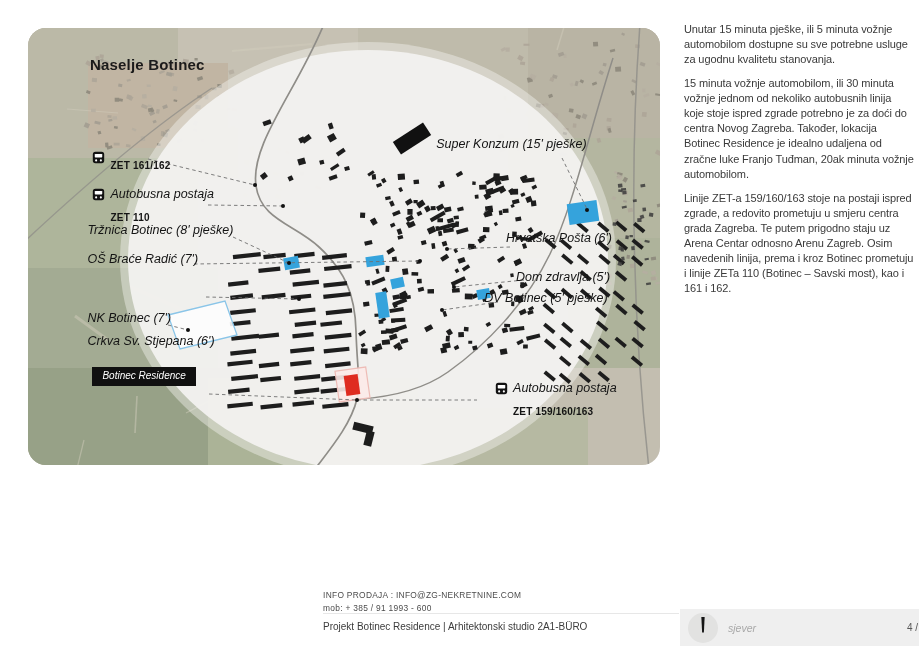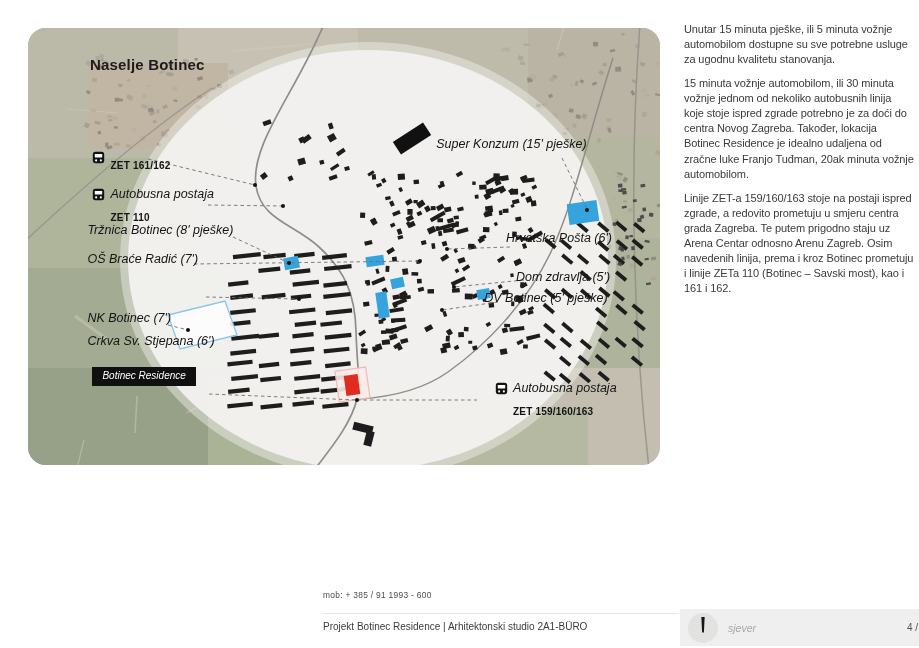--- a/index.html
+++ b/index.html
@@ -684,20 +684,21 @@
       </div>
   </div>
 
   <div class="panel">
     <p>Unutar 15 minuta pješke, ili 5 minuta vožnje automobilom dostupne su sve potrebne usluge za ugodnu kvalitetu stanovanja.</p>
     <p>15 minuta vožnje automobilom, ili 30 minuta vožnje jednom od nekoliko autobusnih linija koje stoje ispred zgrade potrebno je za doći do centra Novog Zagreba. Također, lokacija Botinec Residence je idealno udaljena od zračne luke Franjo Tuđman, 20ak minuta vožnje automobilom.</p>
     <p>Linije ZET-a 159/160/163 stoje na postaji ispred zgrade, a redovito prometuju u smjeru centra grada Zagreba. Te putem prigodno staju uz Arena Centar odnosno Arenu Zagreb. Osim navedenih linija, prema i kroz Botinec prometuju i linije ZETa 110 (Botinec – Savski most), kao i 161 i 162.</p>
   </div>
 
   <div class="contact">
+    <div>INFO PRODAJA : INFO@ZG-NEKRETNINE.COM</div>
     <div>mob: + 385 / 91 1993 - 600</div>
   </div>
   <div class="rule"></div>
   <div class="credit">Projekt Botinec Residence | Arhitektonski studio 2A1-BÜRO</div>
   <div class="bar">
     <div class="compass">
       <div class="needle"></div>
     </div>
     <div class="sjever">sjever</div>
     <div class="pagenum">4 / 21</div>

